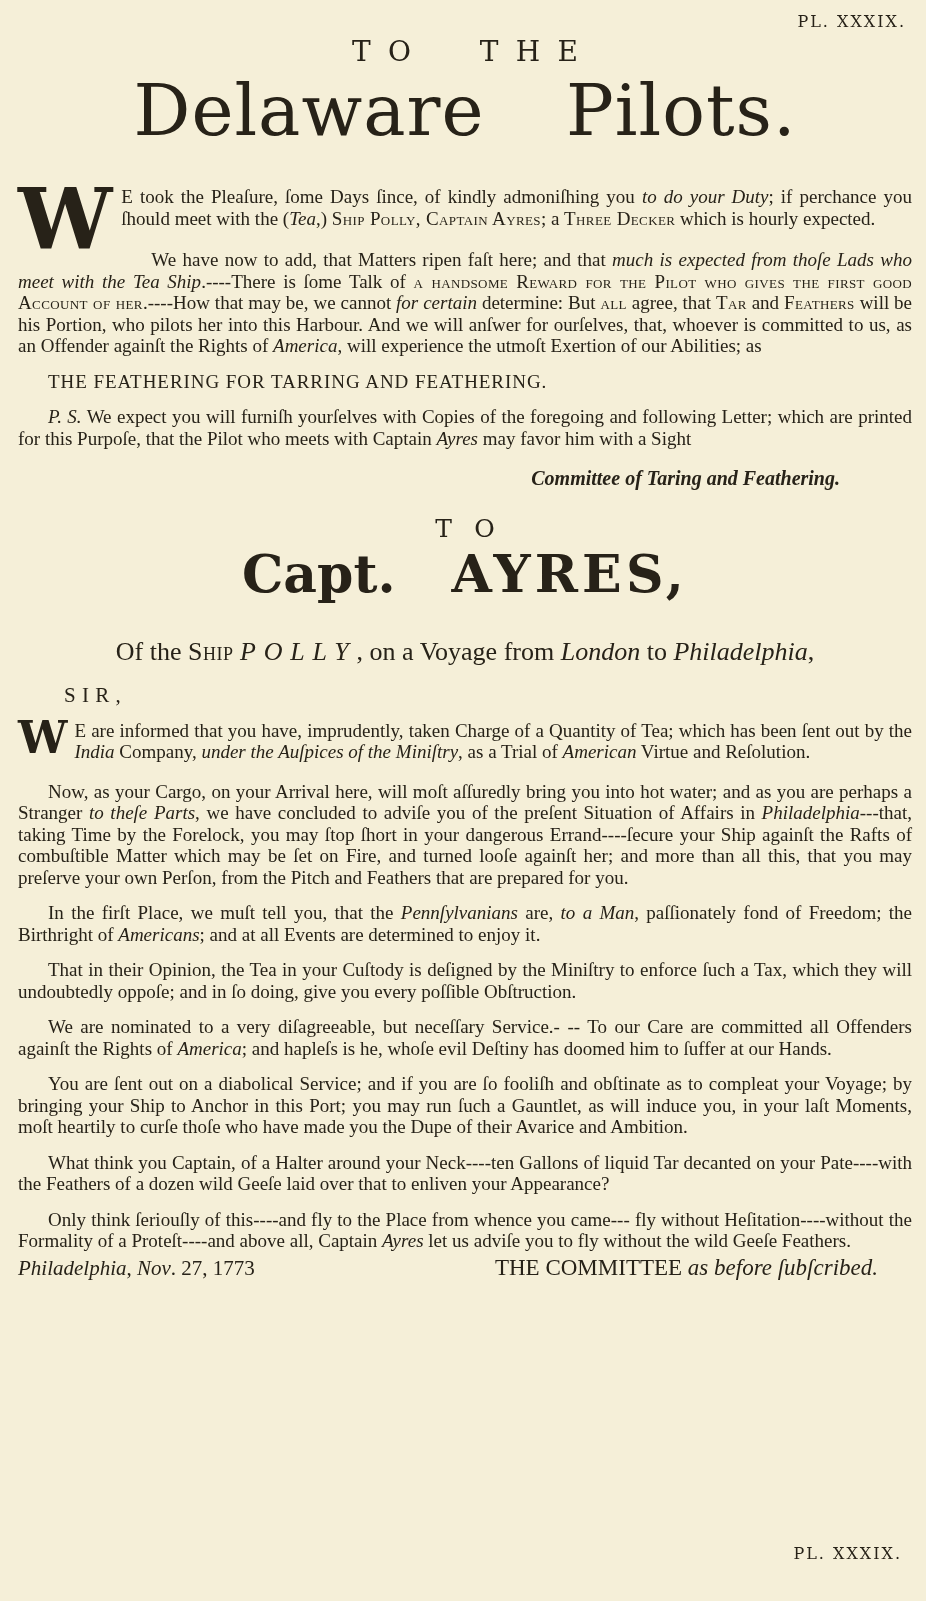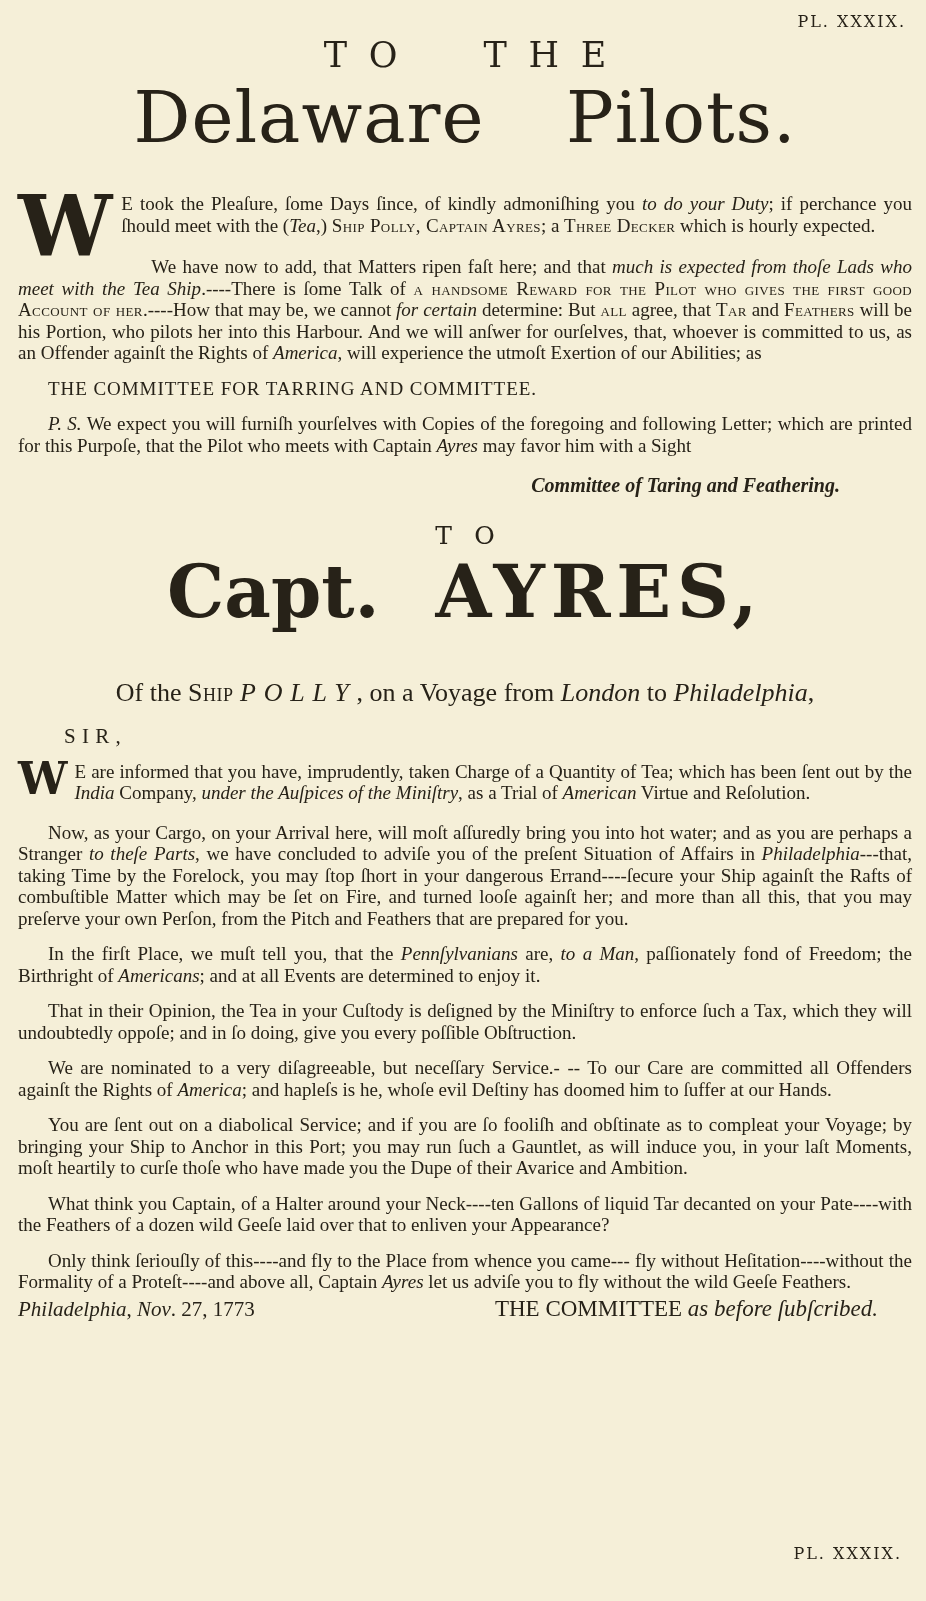--- a/index.html
+++ b/index.html
@@ -14,21 +14,21 @@
     overflow:hidden;
   }
   .inner { padding:12px 14px 0 18px; }
 
   .plate { font-family:"DejaVu Serif",serif; font-size:16px; letter-spacing:2px; }
   .plate-top { text-align:right; padding-right:6px; }
   .plate-bottom { position:absolute; right:24px; top:1544px; }
 
   .kicker1 {
     text-align:center; font-family:"DejaVu Serif",serif;
-    font-size:35px; letter-spacing:0.62em; word-spacing:0.9em;
+    font-size:28px; letter-spacing:0.62em; word-spacing:0.9em;
     margin-top:4px; text-indent:0.62em;
   }
   .title1 {
     text-align:center; font-family:"DejaVu Serif",serif; font-weight:400;
     font-size:71px; line-height:1.1; margin:4px 0 0;
     word-spacing:58px; letter-spacing:1px;
   }
 
   p.para {
     font-size:19px; line-height:21.5px;
@@ -54,21 +54,21 @@
     margin:18px 72px 0 0;
     font-weight:bold;
   }
 
   .kicker2 {
     text-align:center; font-family:"DejaVu Serif",serif;
     font-size:25px; letter-spacing:0.9em; text-indent:0.9em; margin-top:24px;
   }
   .title2 {
     display:flex; justify-content:center; align-items:baseline; gap:56px;
-    font-family:"DejaVu Serif",serif; font-size:72px; line-height:1.05;
+    font-family:"DejaVu Serif",serif; font-size:52px; line-height:1.05;
     margin-top:4px;
   }
   .title2 .t2b { letter-spacing:0.08em; }
 
   .subtitle { text-align:center; font-size:26px; margin-top:16px; }
   .salutation { font-size:21px; letter-spacing:0.3em; margin:16px 0 0 46px; }
 
   .seg-i   { font-style:italic; }
   .seg-sc  { font-variant:small-caps; letter-spacing:0.02em; }
   .seg-isp { font-style:italic; letter-spacing:0.3em; }
@@ -90,21 +90,21 @@
     <div class="plate plate-top">PL. XXXIX.</div>
 
     <section>
       <div class="kicker1">TO THE</div>
       <h1 class="title1">Delaware Pilots.</h1>
 
       <p class="para nodent" style="margin-top:36px;"><span class="dropcap-big">W</span><span><span class="seg-n">E took the Pleaſure, ſome Days ſince, of kindly admoniſhing you </span><span class="seg-i">to do your Duty</span><span class="seg-n">; if perchance you ſhould meet with the (</span><span class="seg-i">Tea</span><span class="seg-n">,) </span><span class="seg-sc">Ship Polly, Captain Ayres</span><span class="seg-n">; a </span><span class="seg-sc">Three Decker</span><span class="seg-n"> which is hourly expected.</span></span></p>
 
       <p class="para" style="margin-top:20px;"><span class="seg-n">We have now to add, that Matters ripen faſt here; and that </span><span class="seg-i">much is expected from thoſe Lads who meet with the Tea Ship</span><span class="seg-n">.----There is ſome Talk of </span><span class="seg-sc">a handsome Reward for the Pilot who gives the first good Account of her</span><span class="seg-n">.----How that may be, we cannot </span><span class="seg-i">for certain</span><span class="seg-n"> determine: But </span><span class="seg-sc">all</span><span class="seg-n"> agree, that </span><span class="seg-sc">Tar</span><span class="seg-n"> and </span><span class="seg-sc">Feathers</span><span class="seg-n"> will be his Portion, who pilots her into this Harbour.  And we will anſwer for ourſelves, that, whoever is committed to us, as an Offender againſt the Rights of </span><span class="seg-i">America</span><span class="seg-n">, will experience the utmoſt Exertion of our Abilities; as</span></p>
 
-      <p class="para committee1">THE COMMITTEE FOR TARRING AND COMMITTEE.</p>
+      <p class="para committee1">THE FEATHERING FOR TARRING AND FEATHERING.</p>
 
       <p class="para"><span class="seg-i">P. S.</span><span class="seg-n">  We expect you will furniſh yourſelves with Copies of the foregoing and following Letter; which are printed for this Purpoſe, that the Pilot who meets with Captain </span><span class="seg-i">Ayres</span><span class="seg-n"> may favor him with a Sight</span></p>
 
       <div class="signature">Committee of Taring and Feathering.</div>
     </section>
 
     <section>
       <div class="kicker2">TO</div>
       <h1 class="title2">
           <span class="t2a">Capt.</span>

